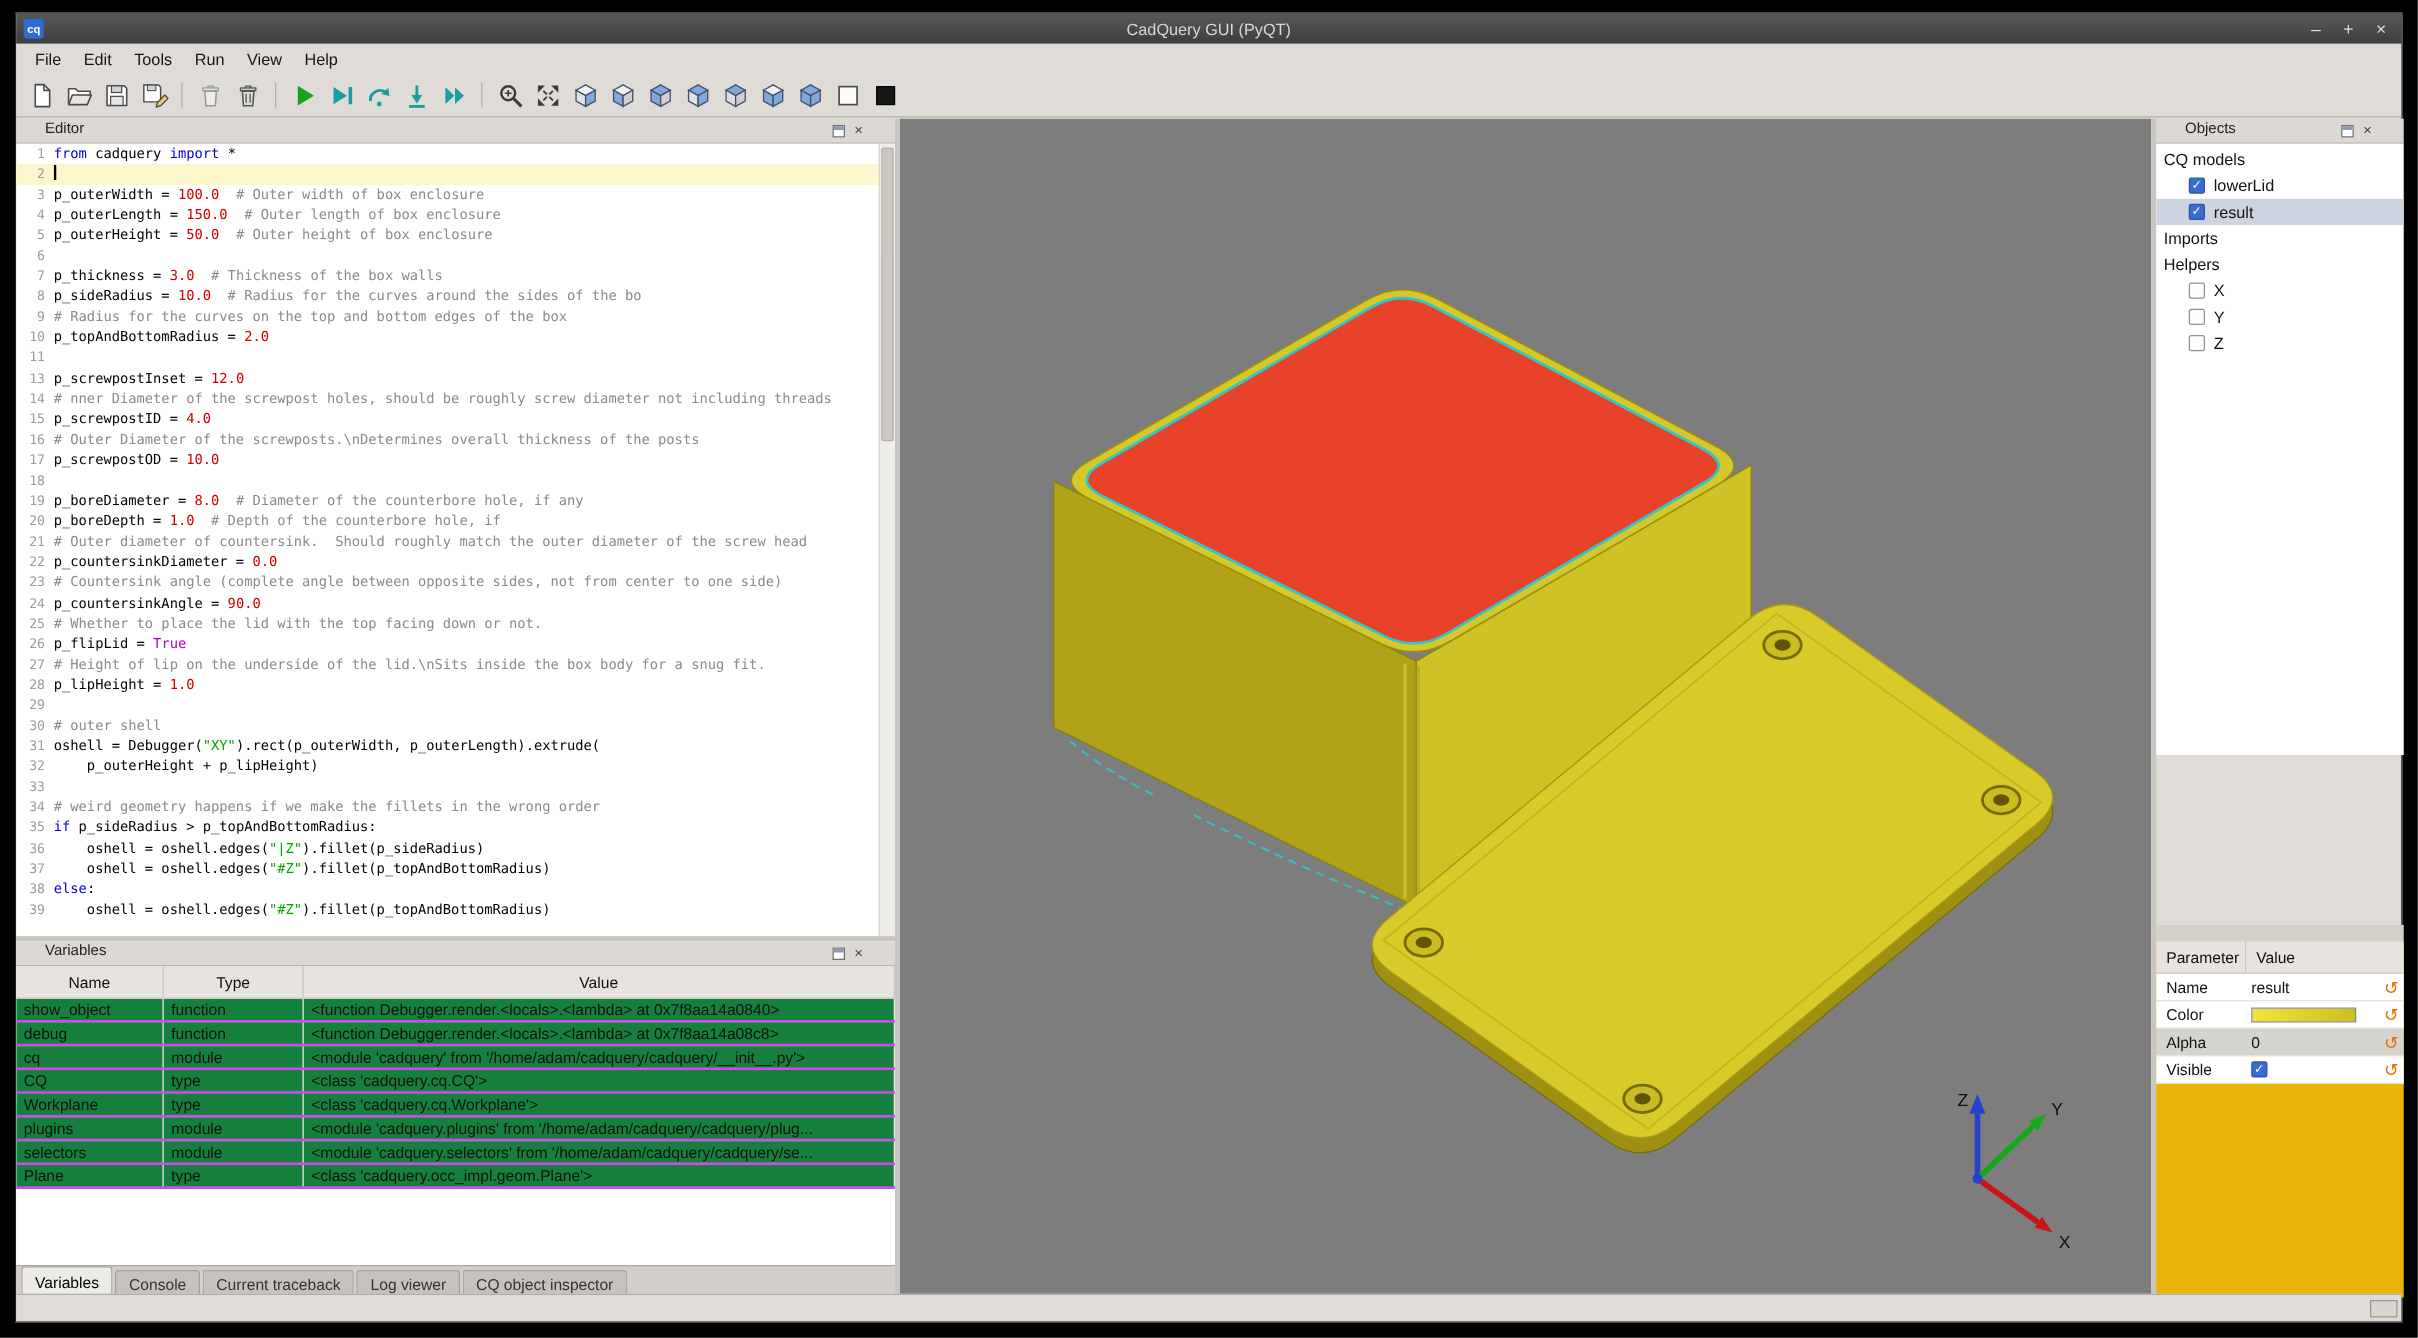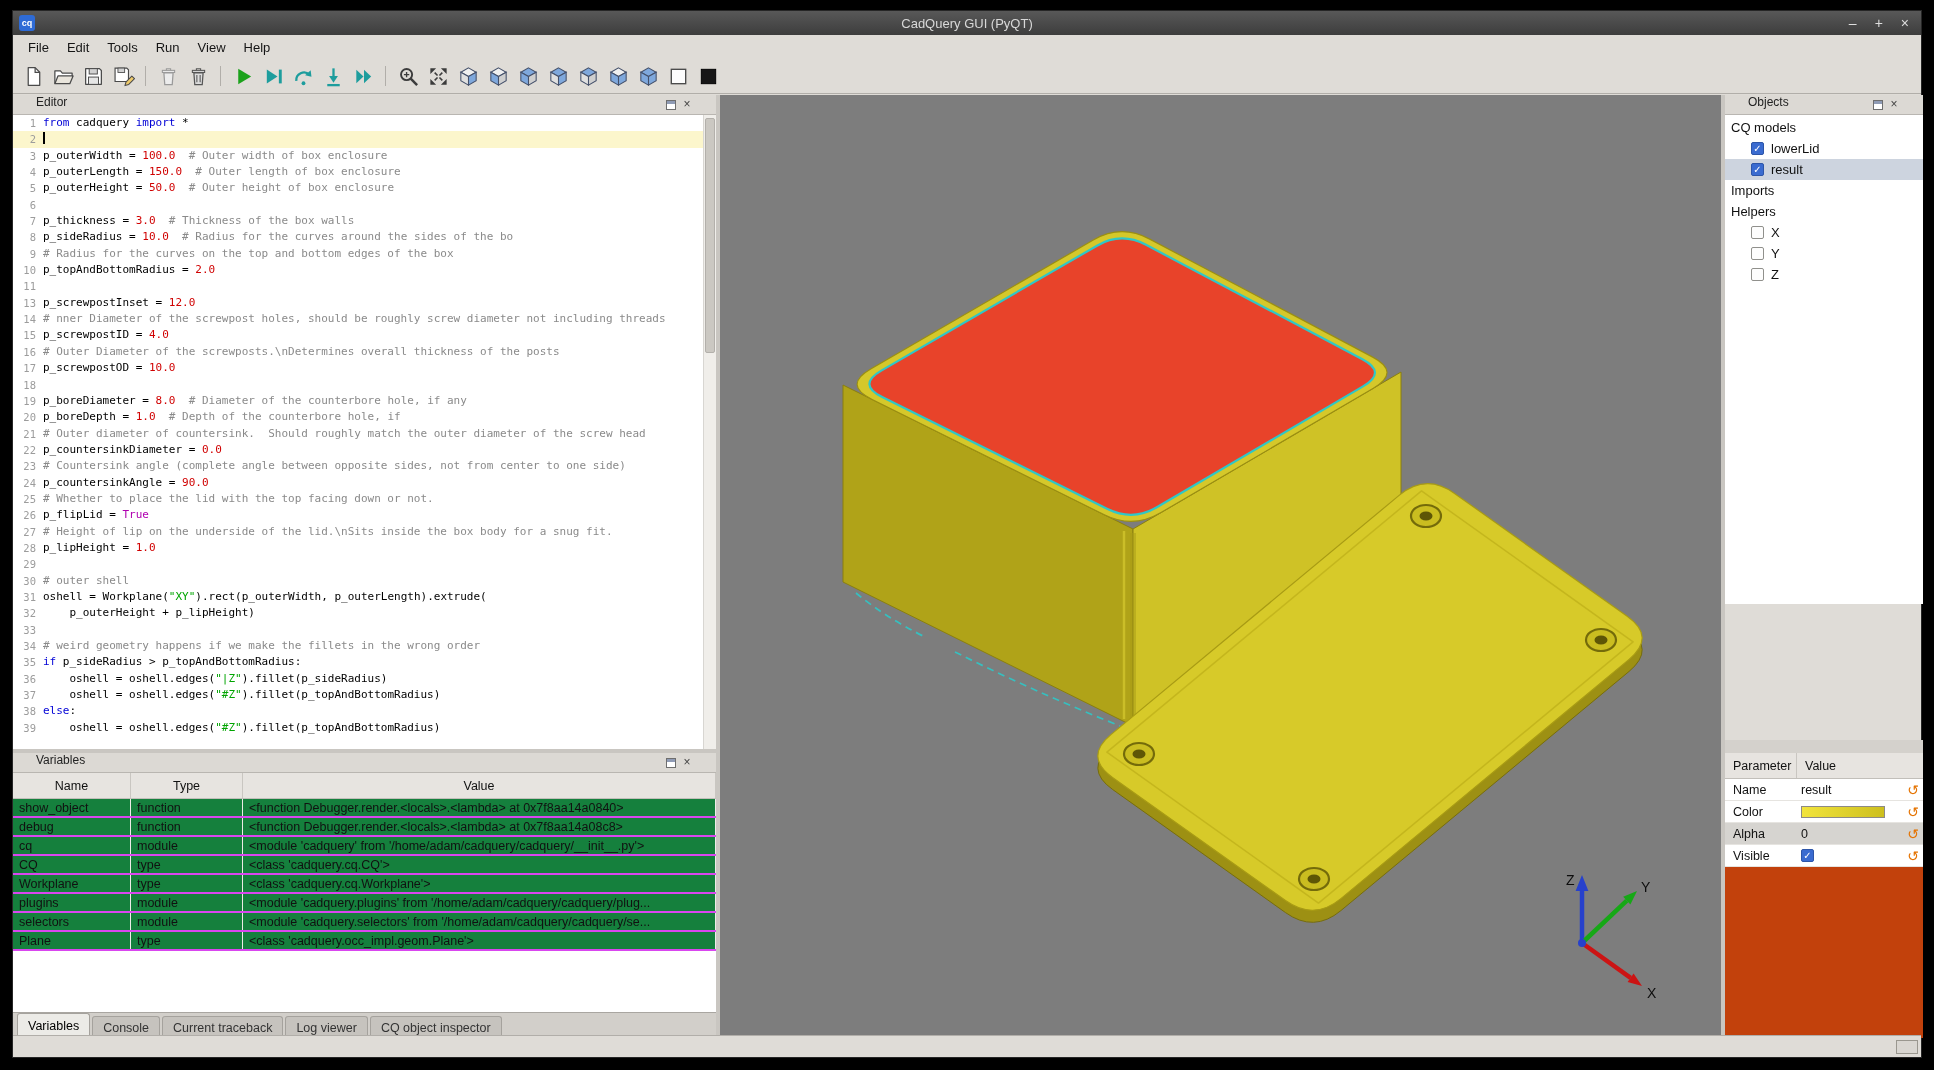--- a/index.html
+++ b/index.html
@@ -59,21 +59,21 @@
   #objects-panel{left:1712px;top:0;width:198px;height:509px}
   #tree{position:absolute;top:20px;bottom:0;left:0;right:0;background:#fff;overflow:hidden;padding-top:2px}
   .tree-row{height:21px;display:flex;align-items:center;padding-left:6px;font-size:13px;color:#111}
   .tree-row.child{padding-left:26px}
   .tree-row.selected{background:#cdd4df}
   .cb{width:13px;height:13px;border:1px solid #90908c;border-radius:2px;background:#fdfdfd;margin-right:7px;flex:none;display:flex;align-items:center;justify-content:center}
   .cb.checked{background:#3a6bd0;border-color:#2d55a8}
   .cb.checked::before{content:"✓";color:#fff;font-size:10px;line-height:1}
   
   #right-gap{left:1712px;top:645px;width:198px;height:13px;background:#d4d1cc}
-  #properties-panel{left:1712px;top:658px;width:198px;height:285px;background:#c2410c}
+  #properties-panel{left:1712px;top:658px;width:198px;height:285px;background:#eab308}
   #props-header{height:26px;display:flex;background:#e7e4e0;border-bottom:1px solid #c2bfba;font-size:12.5px;color:#111}
   .phc0{width:72px;display:flex;align-items:center;padding-left:8px;border-right:1px solid #c9c6c1;flex:none}
   .phc1{flex:1;display:flex;align-items:center;padding-left:8px}
   .prop-row{display:flex;height:22px;align-items:center;font-size:12.5px;border-bottom:1px solid #e6e4e0;background:#fff;color:#111}
   .prop-row.shaded{background:#d6d4d0}
   .prop-name{width:72px;padding-left:8px;flex:none}
   .prop-value{flex:1;padding-left:4px;display:flex;align-items:center}
   .prop-reset{width:20px;flex:none;text-align:center;color:#e57300;font-size:14px}
   .prop-reset::before{content:"↺"}
   .swatch{width:84px;height:12px;border:1px solid #8d8a85;background:linear-gradient(to right,#f2e43c,#cdbf1e)}
@@ -290,21 +290,21 @@
             <div class="code-line"><span class="ln">21</span><span class="code-text"><span class="t-c"># Outer diameter of countersink.  Should roughly match the outer diameter of the screw head</span></span></div>
             <div class="code-line"><span class="ln">22</span><span class="code-text"><span class="t-p">p_countersinkDiameter = </span><span class="t-n">0.0</span></span></div>
             <div class="code-line"><span class="ln">23</span><span class="code-text"><span class="t-c"># Countersink angle (complete angle between opposite sides, not from center to one side)</span></span></div>
             <div class="code-line"><span class="ln">24</span><span class="code-text"><span class="t-p">p_countersinkAngle = </span><span class="t-n">90.0</span></span></div>
             <div class="code-line"><span class="ln">25</span><span class="code-text"><span class="t-c"># Whether to place the lid with the top facing down or not.</span></span></div>
             <div class="code-line"><span class="ln">26</span><span class="code-text"><span class="t-p">p_flipLid = </span><span class="t-b">True</span></span></div>
             <div class="code-line"><span class="ln">27</span><span class="code-text"><span class="t-c"># Height of lip on the underside of the lid.\nSits inside the box body for a snug fit.</span></span></div>
             <div class="code-line"><span class="ln">28</span><span class="code-text"><span class="t-p">p_lipHeight = </span><span class="t-n">1.0</span></span></div>
             <div class="code-line"><span class="ln">29</span><span class="code-text"></span></div>
             <div class="code-line"><span class="ln">30</span><span class="code-text"><span class="t-c"># outer shell</span></span></div>
-            <div class="code-line"><span class="ln">31</span><span class="code-text"><span class="t-p">oshell = Workplane(</span><span class="t-s">"XY"</span><span class="t-p">).rect(p_outerWidth, p_outerLength).extrude(</span></span></div>
+            <div class="code-line"><span class="ln">31</span><span class="code-text"><span class="t-p">oshell = Debugger(</span><span class="t-s">"XY"</span><span class="t-p">).rect(p_outerWidth, p_outerLength).extrude(</span></span></div>
             <div class="code-line"><span class="ln">32</span><span class="code-text"><span class="t-p">    p_outerHeight + p_lipHeight)</span></span></div>
             <div class="code-line"><span class="ln">33</span><span class="code-text"></span></div>
             <div class="code-line"><span class="ln">34</span><span class="code-text"><span class="t-c"># weird geometry happens if we make the fillets in the wrong order</span></span></div>
             <div class="code-line"><span class="ln">35</span><span class="code-text"><span class="t-k">if</span><span class="t-p"> p_sideRadius &gt; p_topAndBottomRadius:</span></span></div>
             <div class="code-line"><span class="ln">36</span><span class="code-text"><span class="t-p">    oshell = oshell.edges(</span><span class="t-s">"|Z"</span><span class="t-p">).fillet(p_sideRadius)</span></span></div>
             <div class="code-line"><span class="ln">37</span><span class="code-text"><span class="t-p">    oshell = oshell.edges(</span><span class="t-s">"#Z"</span><span class="t-p">).fillet(p_topAndBottomRadius)</span></span></div>
             <div class="code-line"><span class="ln">38</span><span class="code-text"><span class="t-k">else</span><span class="t-p">:</span></span></div>
             <div class="code-line"><span class="ln">39</span><span class="code-text"><span class="t-p">    oshell = oshell.edges(</span><span class="t-s">"#Z"</span><span class="t-p">).fillet(p_topAndBottomRadius)</span></span></div>
           </div>
         <div id="editor-scrollbar">

